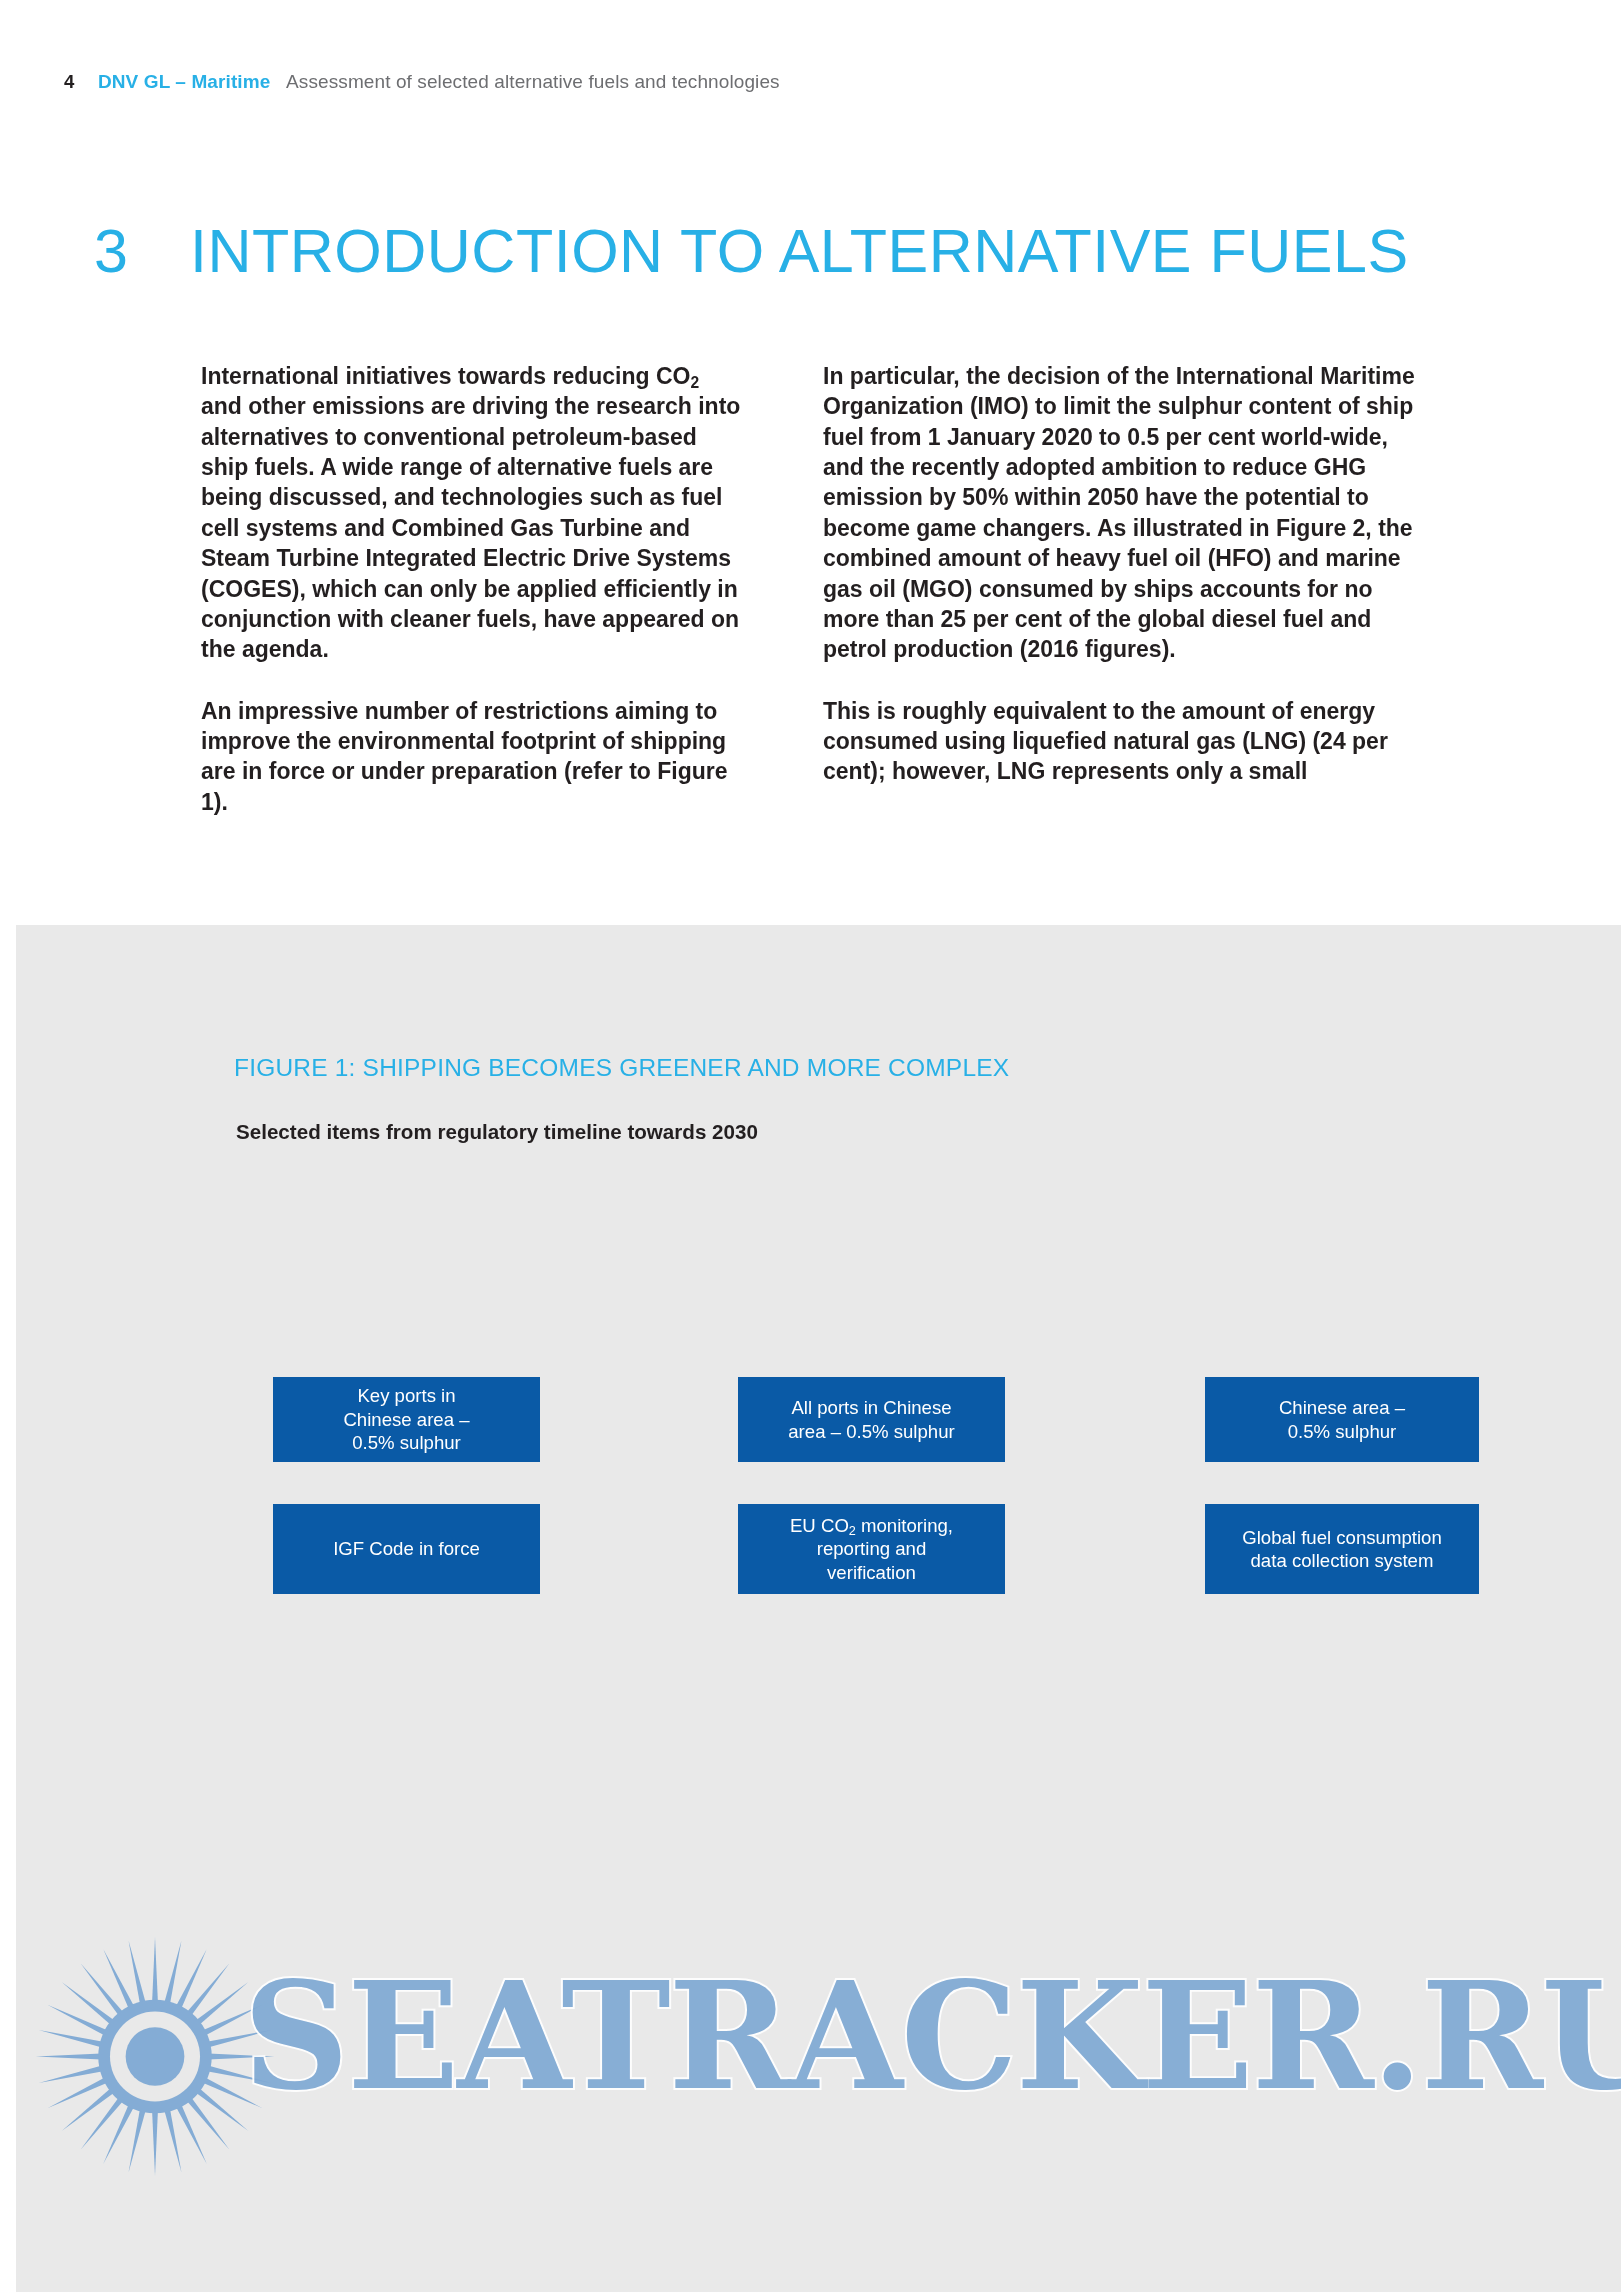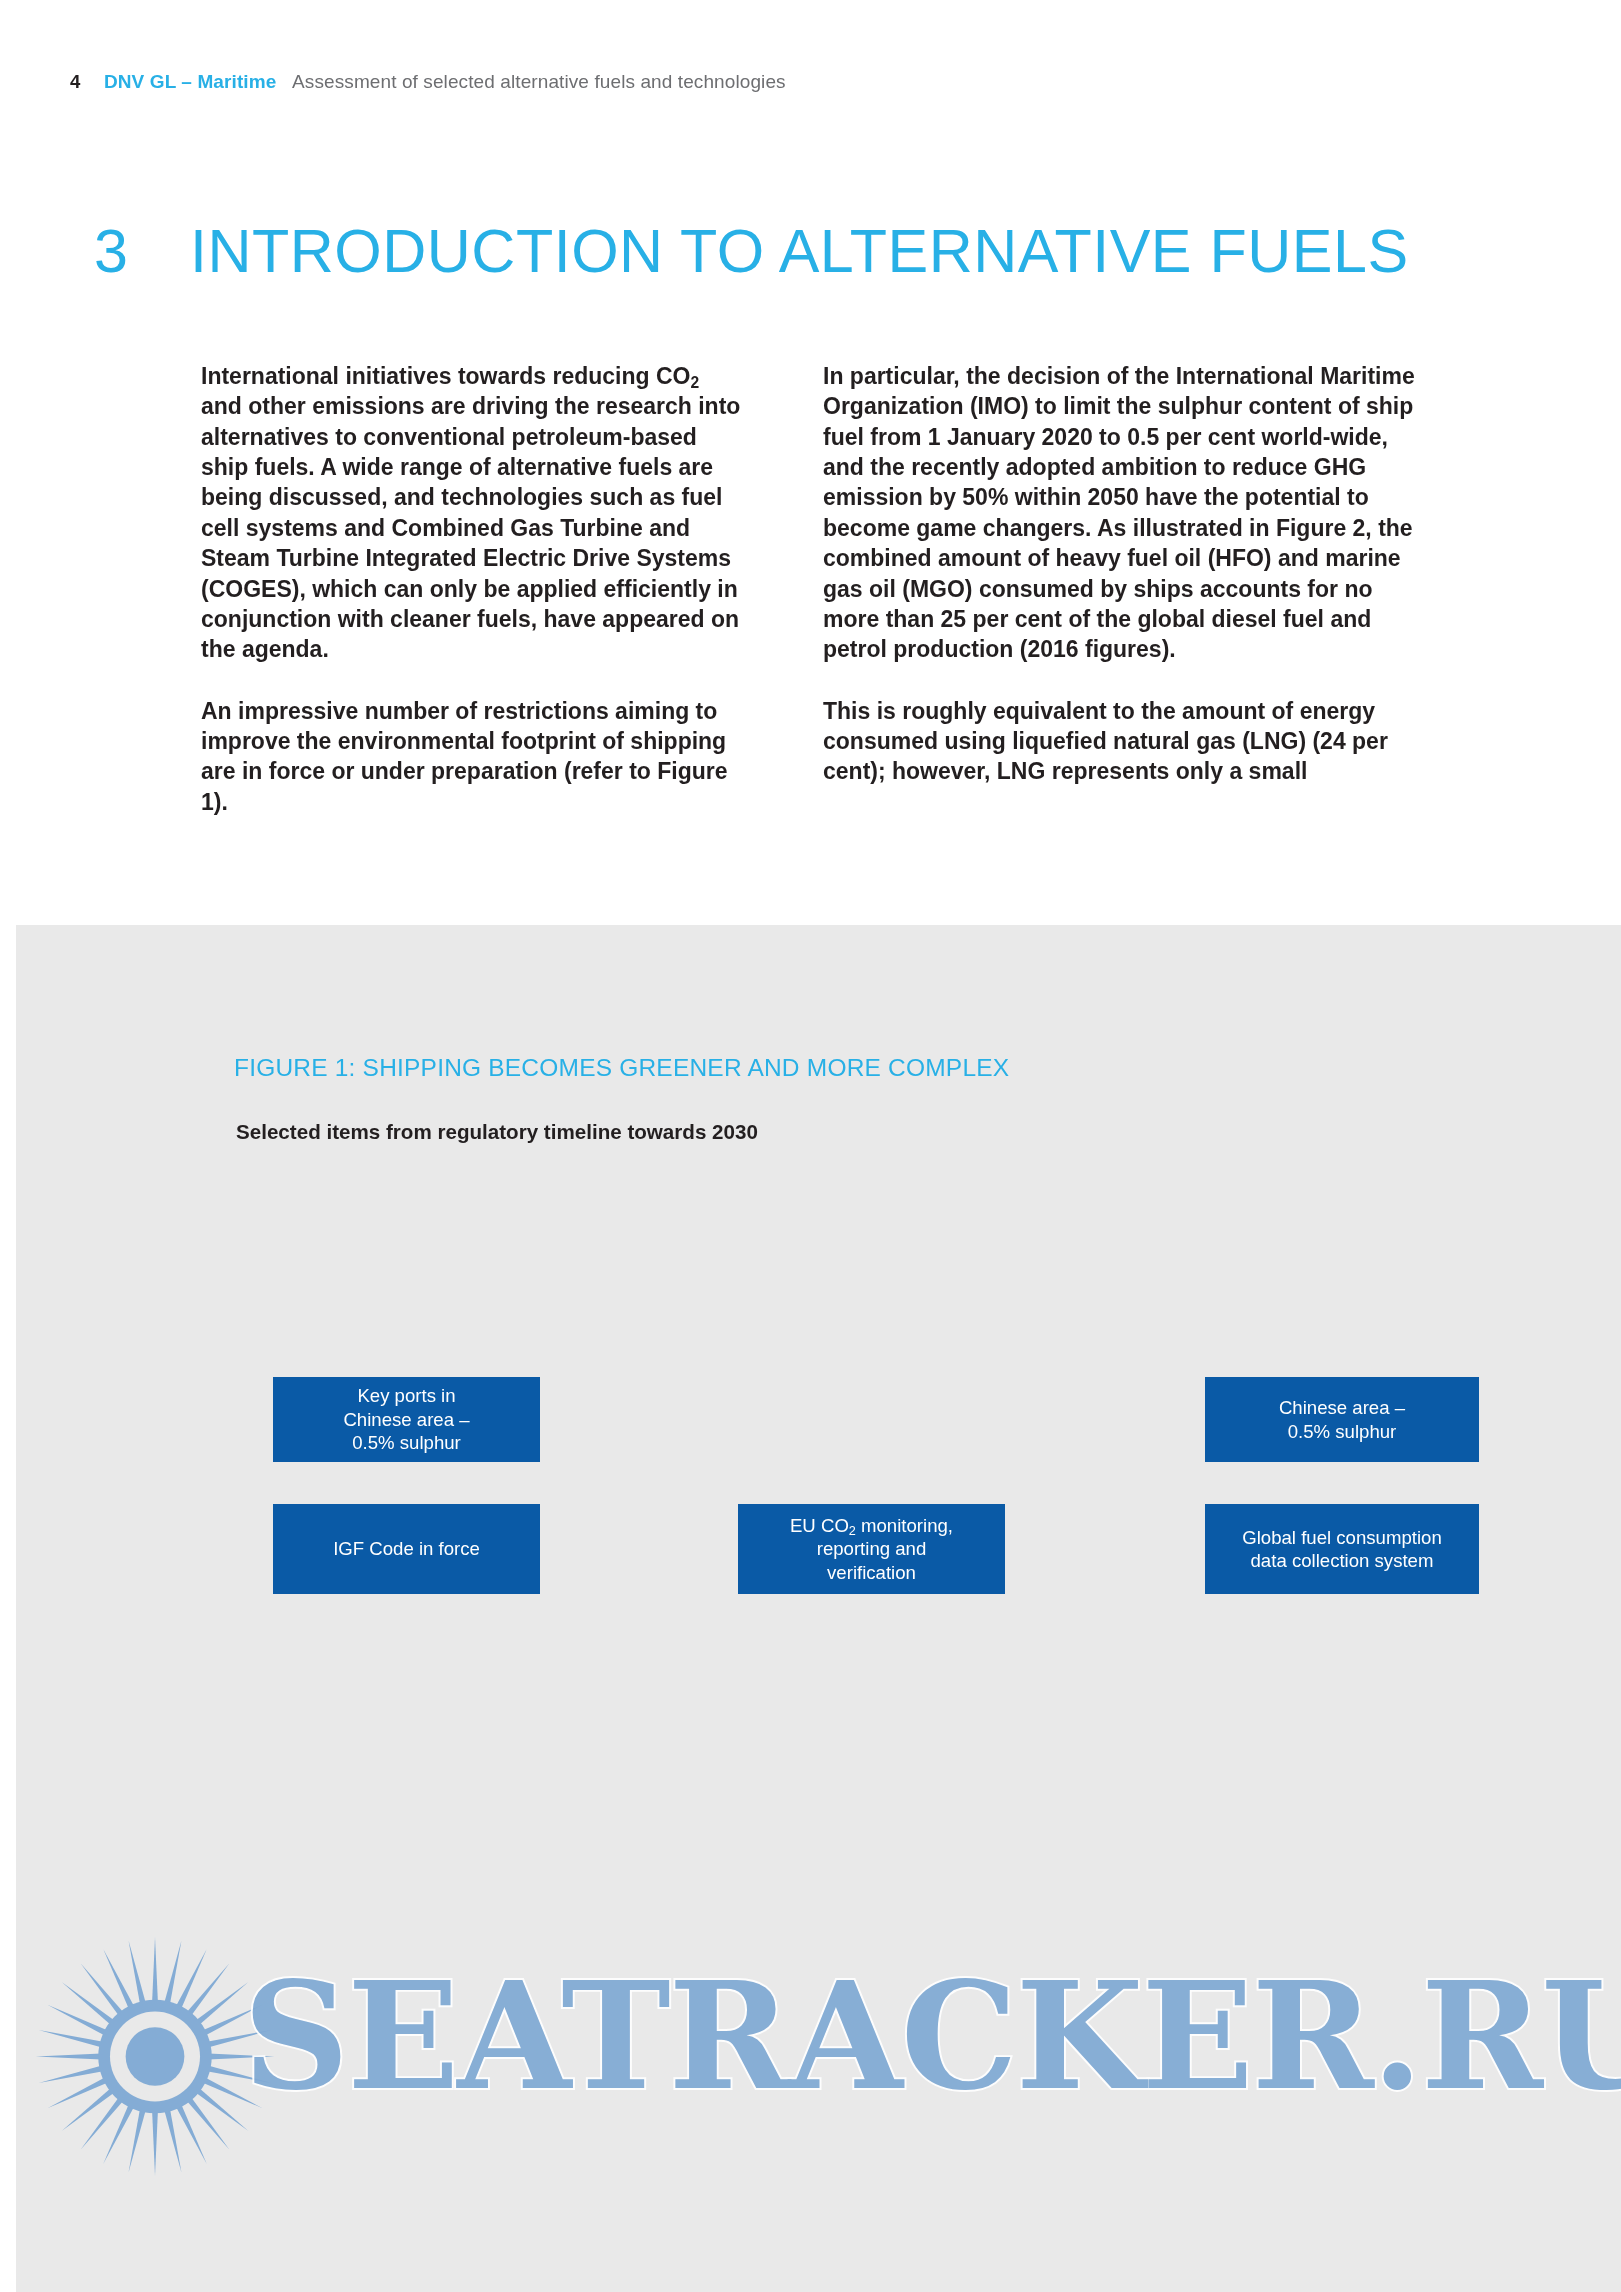--- a/index.html
+++ b/index.html
@@ -12,21 +12,21 @@
     width: 1621px;
     height: 2293px;
     position: relative;
     overflow: hidden;
     color: #231f20;
   }
 
   
   #page-header {
     position: absolute;
-    left: 70px;
+    left: 64px;
     top: 71px;
     font-size: 19px;
     white-space: nowrap;
     letter-spacing: 0.1px;
   }
   #page-header .pgnum {
     font-weight: bold;
     color: #231f20;
     font-size: 18.6px;
     margin-right: 23.5px;
@@ -176,20 +176,23 @@
 </div>
 
 <div id="figure-panel">
 
   <div id="figure-title">FIGURE 1: SHIPPING BECOMES GREENER AND MORE COMPLEX</div>
   <div id="figure-subtitle">Selected items from regulatory timeline towards 2030</div>
 
 
   <div class="tl-box r2 cA">
     <span>Key ports in<br>Chinese area –<br>0.5% sulphur</span>
+  </div>
+  <div class="tl-box r2 cB">
+    <span>All ports in Chinese<br>area – 0.5% sulphur</span>
   </div>
   <div class="tl-box r2 cC">
     <span>Chinese area –<br>0.5% sulphur</span>
   </div>
 
   <div class="tl-box r3 cA">
     <span>IGF Code in force</span>
   </div>
   <div class="tl-box r3 cB">
     <span>EU CO<sub>2</sub> monitoring,<br>reporting and<br>verification</span>

